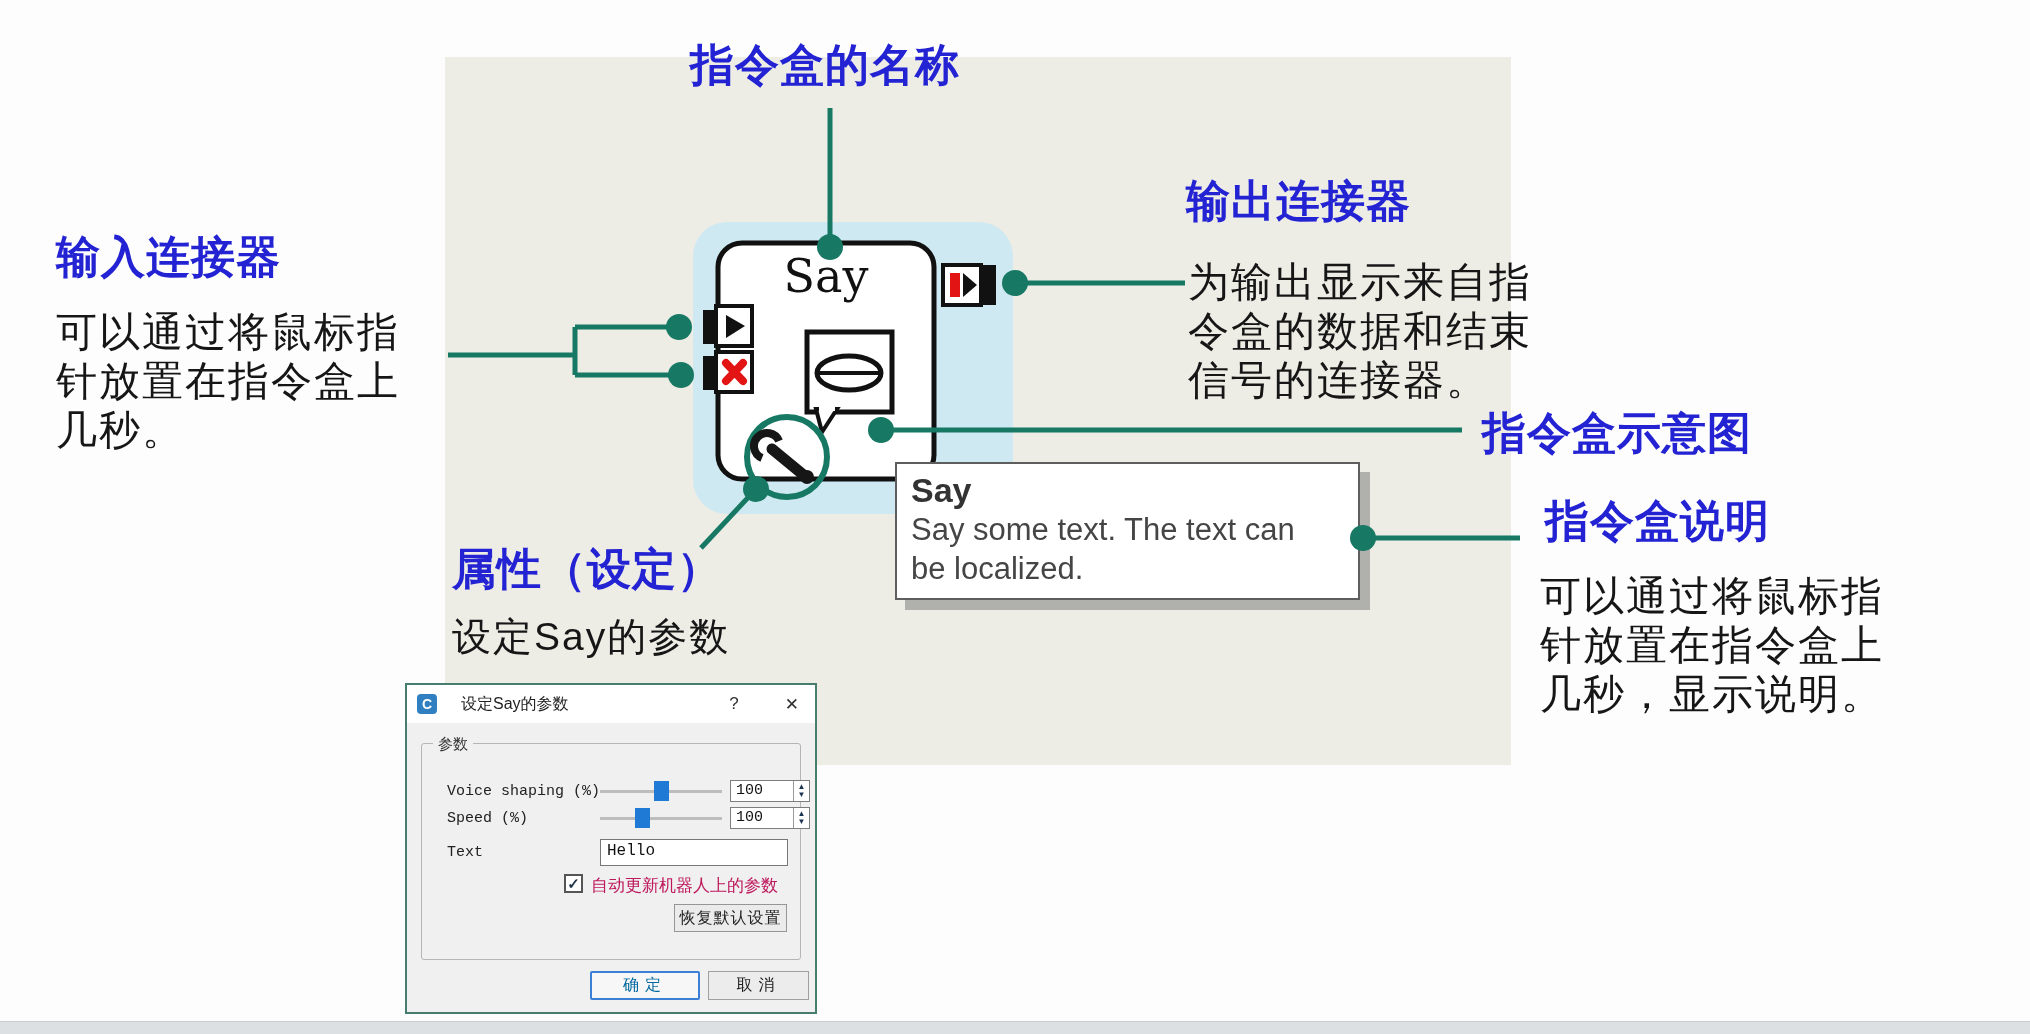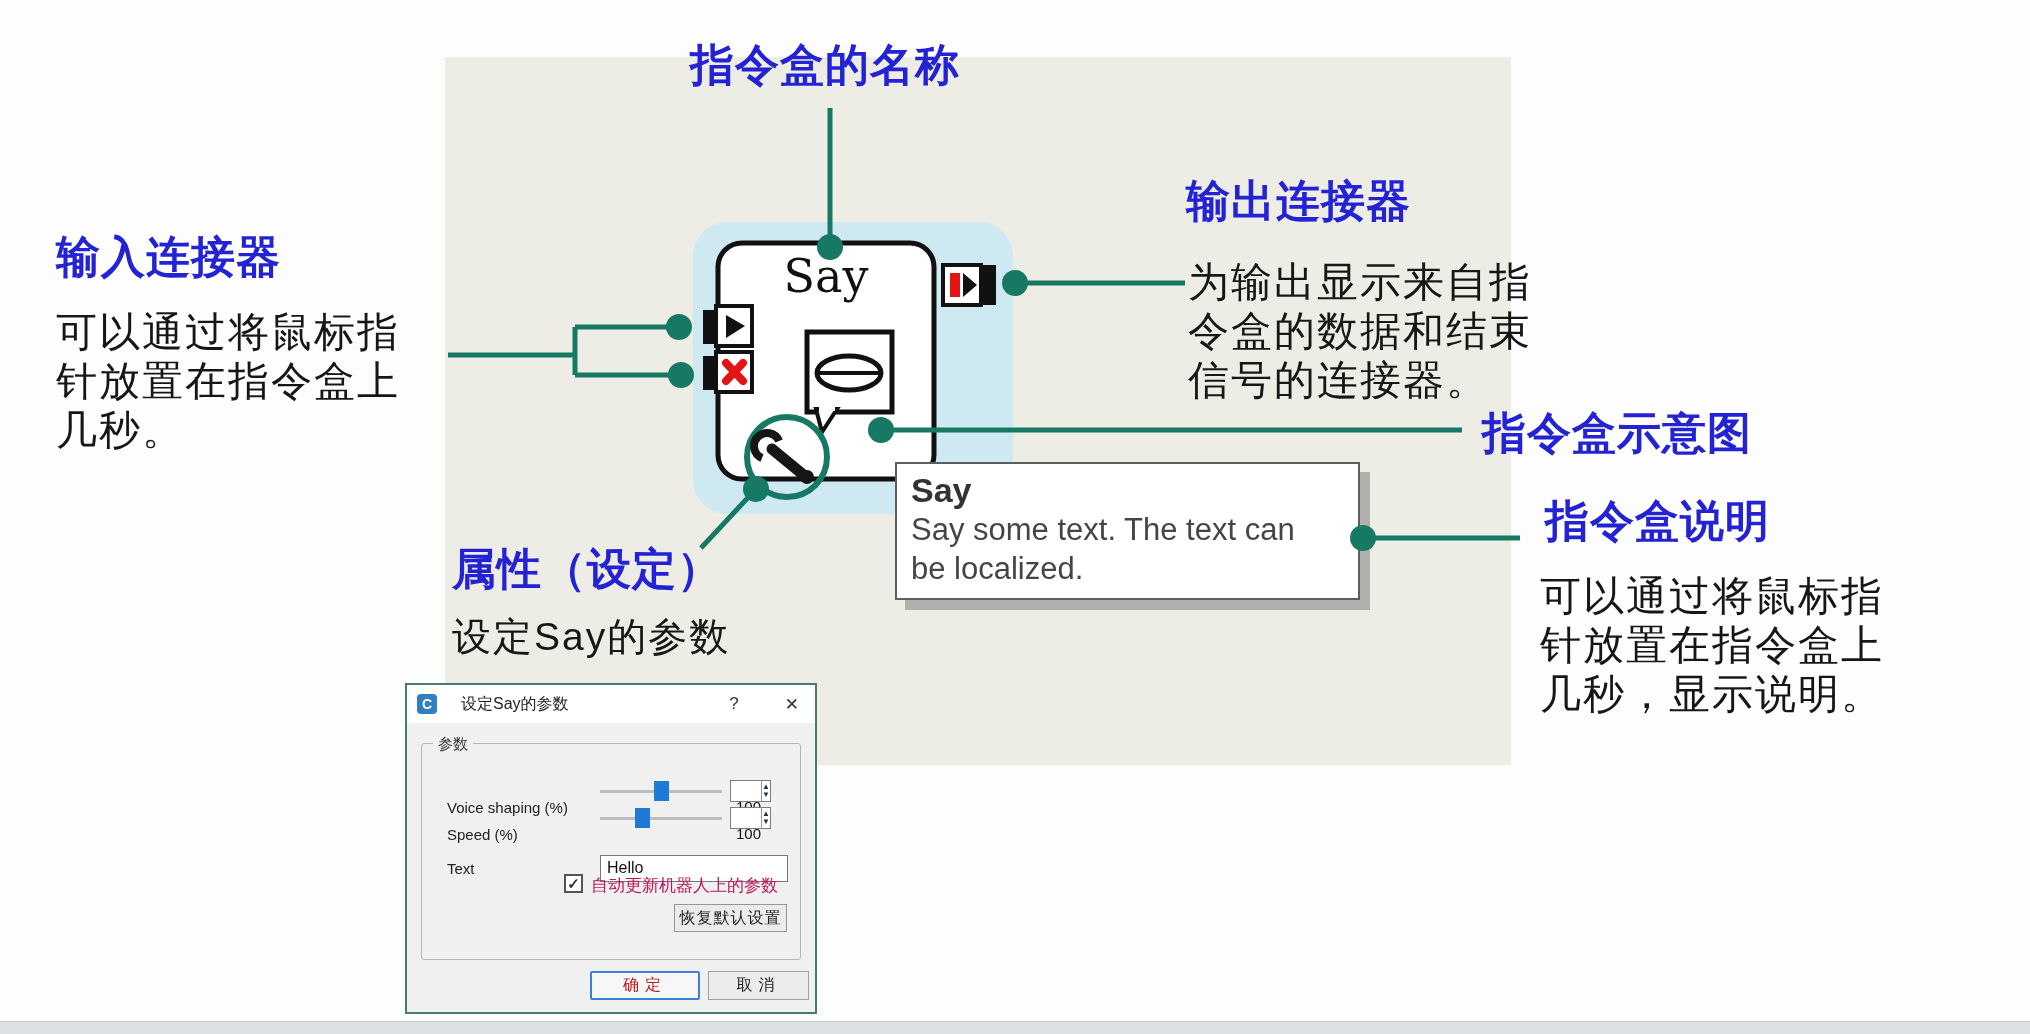--- a/index.html
+++ b/index.html
@@ -43,26 +43,26 @@
   .dlg-title{font-size:16px;color:#222;margin-left:24px;white-space:nowrap;}
   .dlg-help{margin-left:auto;font-size:17px;color:#333;cursor:default;}
   .dlg-close{margin-left:46px;font-size:17px;color:#333;cursor:default;}
   .groupbox{
     position:absolute;left:14px;top:58px;width:380px;height:217px;
     border:1px solid #b5b5b5;border-radius:3px;box-sizing:border-box;
   }
   .group-label{
     position:absolute;left:26px;top:50px;background:#f0f0f0;padding:0 5px;font-size:15px;color:#333;z-index:2;
   }
-  .mono{font-family:Liberation Sans, sans-serif;margin-top:16px;}
+  .mono{font-family:Liberation Mono, monospace;}
   .row-label{position:absolute;left:40px;font-size:15px;color:#222;line-height:20px;white-space:nowrap;}
   .slider-track{position:absolute;left:193px;width:122px;height:3px;background:#bdbdbd;}
   .slider-handle{position:absolute;width:15px;height:20px;background:#1E7AD4;}
   .spinbox{
-    position:absolute;left:323px;width:41px;height:22px;background:#fff;border:1px solid #7d7d7d;
+    position:absolute;left:323px;width:80px;height:22px;background:#fff;border:1px solid #7d7d7d;
     box-sizing:border-box;display:flex;
   }
   .spin-value{flex:1;font-size:15px;line-height:20px;padding-left:5px;color:#111;}
   .spin-arrows{width:15px;border-left:1px solid #9a9a9a;display:flex;flex-direction:column;
     align-items:center;justify-content:center;}
   .spin-arrows span{font-size:8px;line-height:8px;color:#17314f;}
   .text-input{
     position:absolute;left:193px;top:154px;width:188px;height:27px;background:#fff;
     border:1px solid #777;box-sizing:border-box;font-size:16px;line-height:23px;padding-left:6px;color:#111;
   }
@@ -72,21 +72,21 @@
     font-size:15px;color:#20324a;font-weight:bold;
   }
   .chk-label{position:absolute;left:184px;top:189px;font-size:17px;color:#be185d;white-space:nowrap;}
   .btn-reset{
     position:absolute;left:267px;top:219px;width:113px;height:28px;background:#ebebeb;
     border:1px solid #969696;box-sizing:border-box;font-size:16px;color:#222;
     display:flex;align-items:center;justify-content:center;letter-spacing:1px;
   }
   .btn-ok{
     position:absolute;left:183px;top:286px;width:110px;height:29px;background:#f7f7f7;
-    border:2px solid #3c7fd6;border-radius:2px;box-sizing:border-box;font-size:16px;color:#b91c1c;
+    border:2px solid #3c7fd6;border-radius:2px;box-sizing:border-box;font-size:16px;color:#0369a1;
     display:flex;align-items:center;justify-content:center;letter-spacing:6px;
   }
   .btn-cancel{
     position:absolute;left:301px;top:286px;width:101px;height:29px;background:#ececec;
     border:1px solid #a0a0a0;box-sizing:border-box;font-size:16px;color:#222;
     display:flex;align-items:center;justify-content:center;letter-spacing:6px;
   }
   .bottom-bar{
     position:absolute;z-index:7;left:0;top:1021px;width:2030px;height:13px;
     background:#dce0e3;border-top:1px solid #c7ccd0;box-sizing:border-box;

